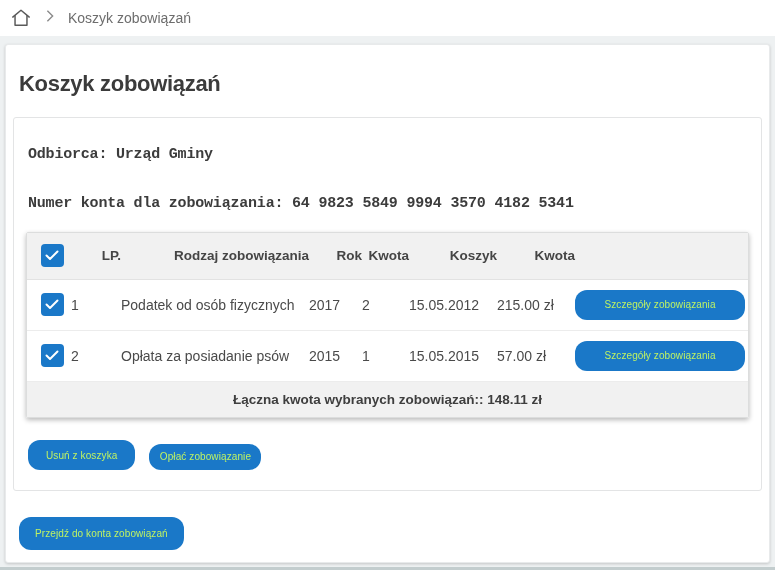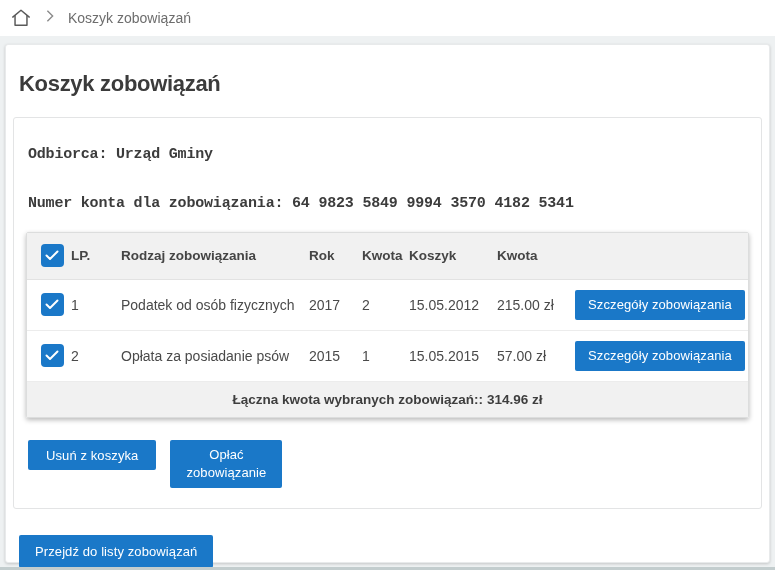--- a/index.html
+++ b/index.html
@@ -52,21 +52,21 @@
   
   .tbl-wrap {
     border: 1px solid #dcdddd;
     box-shadow: 0 2px 5px rgba(0,0,0,0.28);
     border-radius: 2px;
   }
   table { width: 100%; border-collapse: collapse; table-layout: fixed; font-size: 14px; }
   thead th {
     background: #f1f1f1;
     height: 46px;
-    text-align: left;
+    text-align: right;
     font-size: 13.5px;
     font-weight: bold;
     color: #454545;
     border-bottom: 1px solid #e2e2e2;
   }
   tbody td {
     background: #ffffff;
     height: 51px;
     border-bottom: 1px solid #ececec;
     color: #4a4a4a;
@@ -88,30 +88,30 @@
     display: inline-flex;
     align-items: center;
     justify-content: center;
     cursor: pointer;
     margin-left: 6px;
   }
   .checkbox svg { width: 14px; height: 11px; }
   
   .btn {
     background: #1a78c8;
-    color: #ffffff;
+    color: #bef264;
     border: none;
     font-family: "Liberation Sans", sans-serif;
-    font-size: 13px;
-    border-radius: 2px;
+    font-size: 10px;
+    border-radius: 12px;
     cursor: pointer;
     letter-spacing: 0.1px;
   }
   .btn-details { width: 170px; height: 30px; display: block; }
-  .actions-row { display: flex; gap: 14px; margin: 22px 0 0 2px; align-items: flex-start; }
+  .actions-row { display: flex; gap: 14px; margin: 22px 0 0 2px; align-items: flex-end; }
   .btn-remove { height: 30px; padding: 0 18px; }
   .btn-pay { width: 112px; padding: 6px 10px; line-height: 1.4; }
   .btn-goto { height: 33px; padding: 0 16px; margin: 26px 0 0 6px; }
   
   .bottom-strip {
     position: absolute;
     left: 0; bottom: 0;
     width: 100%; height: 3px;
     background: #c3cdce;
     z-index: 5;
@@ -207,29 +207,29 @@
             <td>57.00 zł</td>
             <td>
               <button class="btn btn-details">Szczegóły zobowiązania</button>
             </td>
           </tr>
         </tbody>
         <tfoot>
           <tr>
             <td colspan="8">
               <span>Łączna kwota wybranych zobowiązań::</span>
-              <span>314.96 zł</span>
+              <span>148.11 zł</span>
             </td>
           </tr>
         </tfoot>
       </table>
     </div>
 
     <div class="actions-row">
       <button class="btn btn-remove">Usuń z koszyka</button>
       <button class="btn btn-pay">Opłać zobowiązanie</button>
     </div>
   </div>
 
-  <button class="btn btn-goto">Przejdź do listy zobowiązań</button>
+  <button class="btn btn-goto">Przejdź do konta zobowiązań</button>
 </div>
 
 <div class="bottom-strip"></div>
 
 </body></html>

